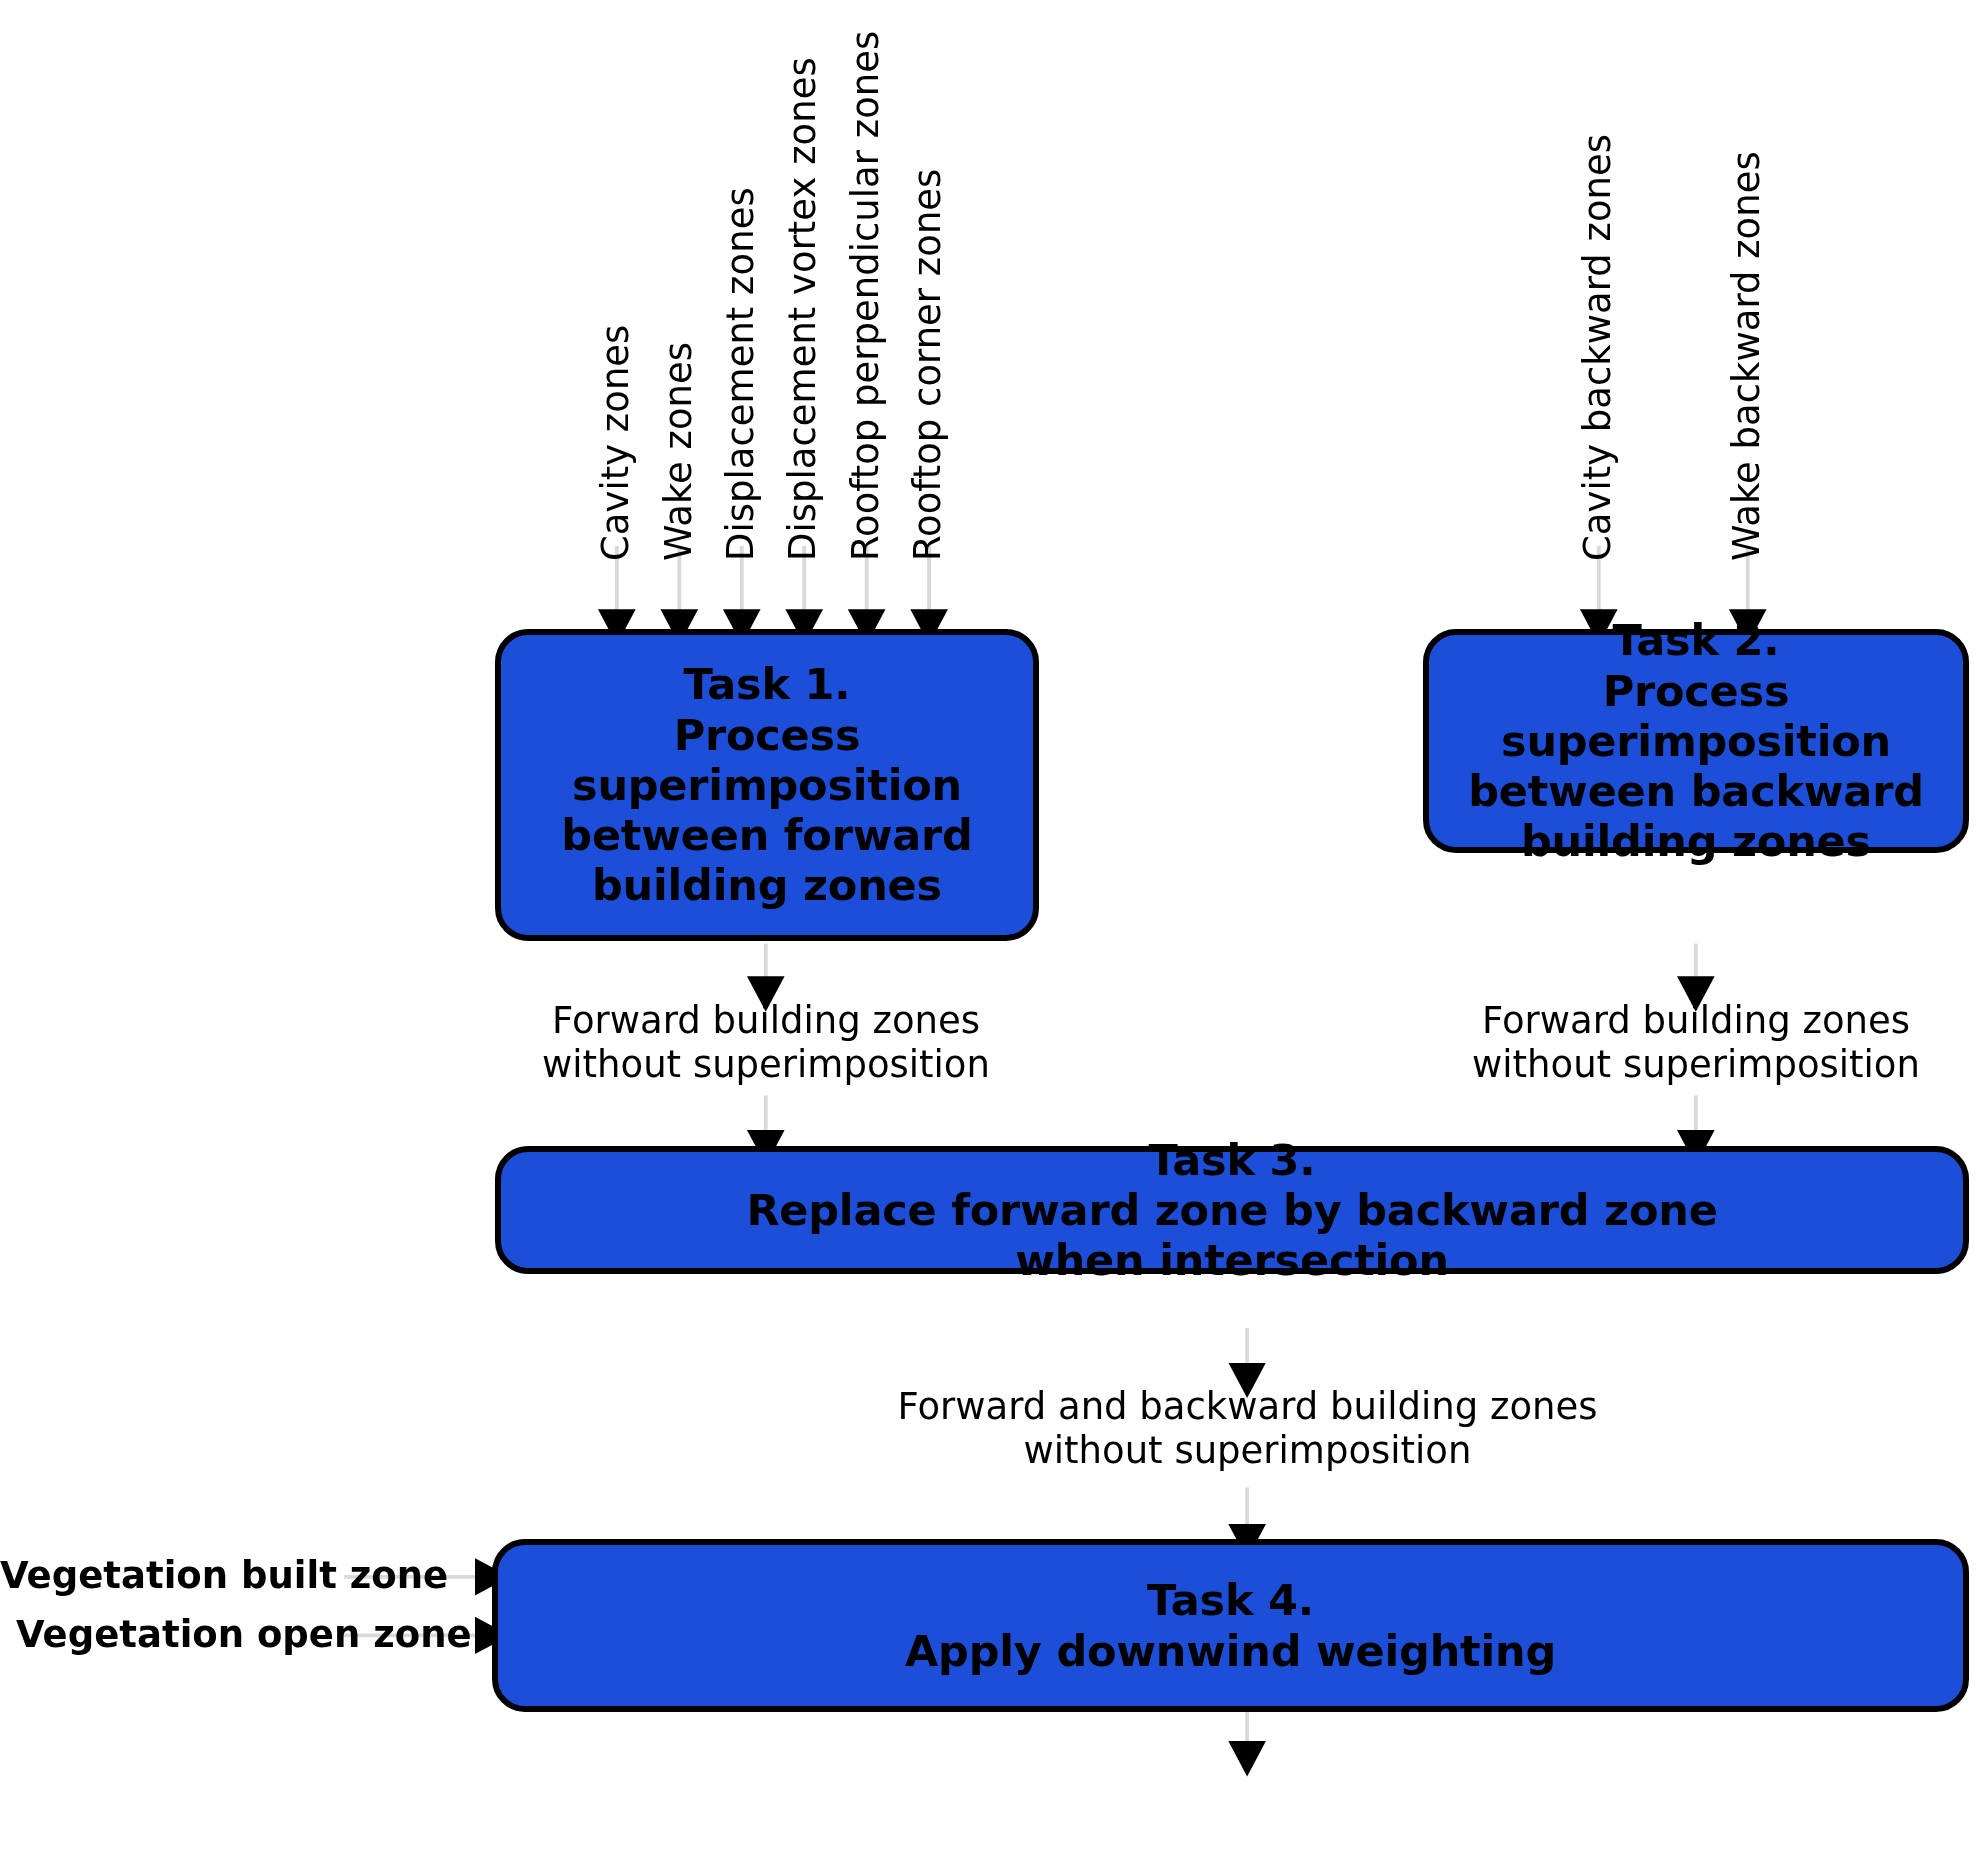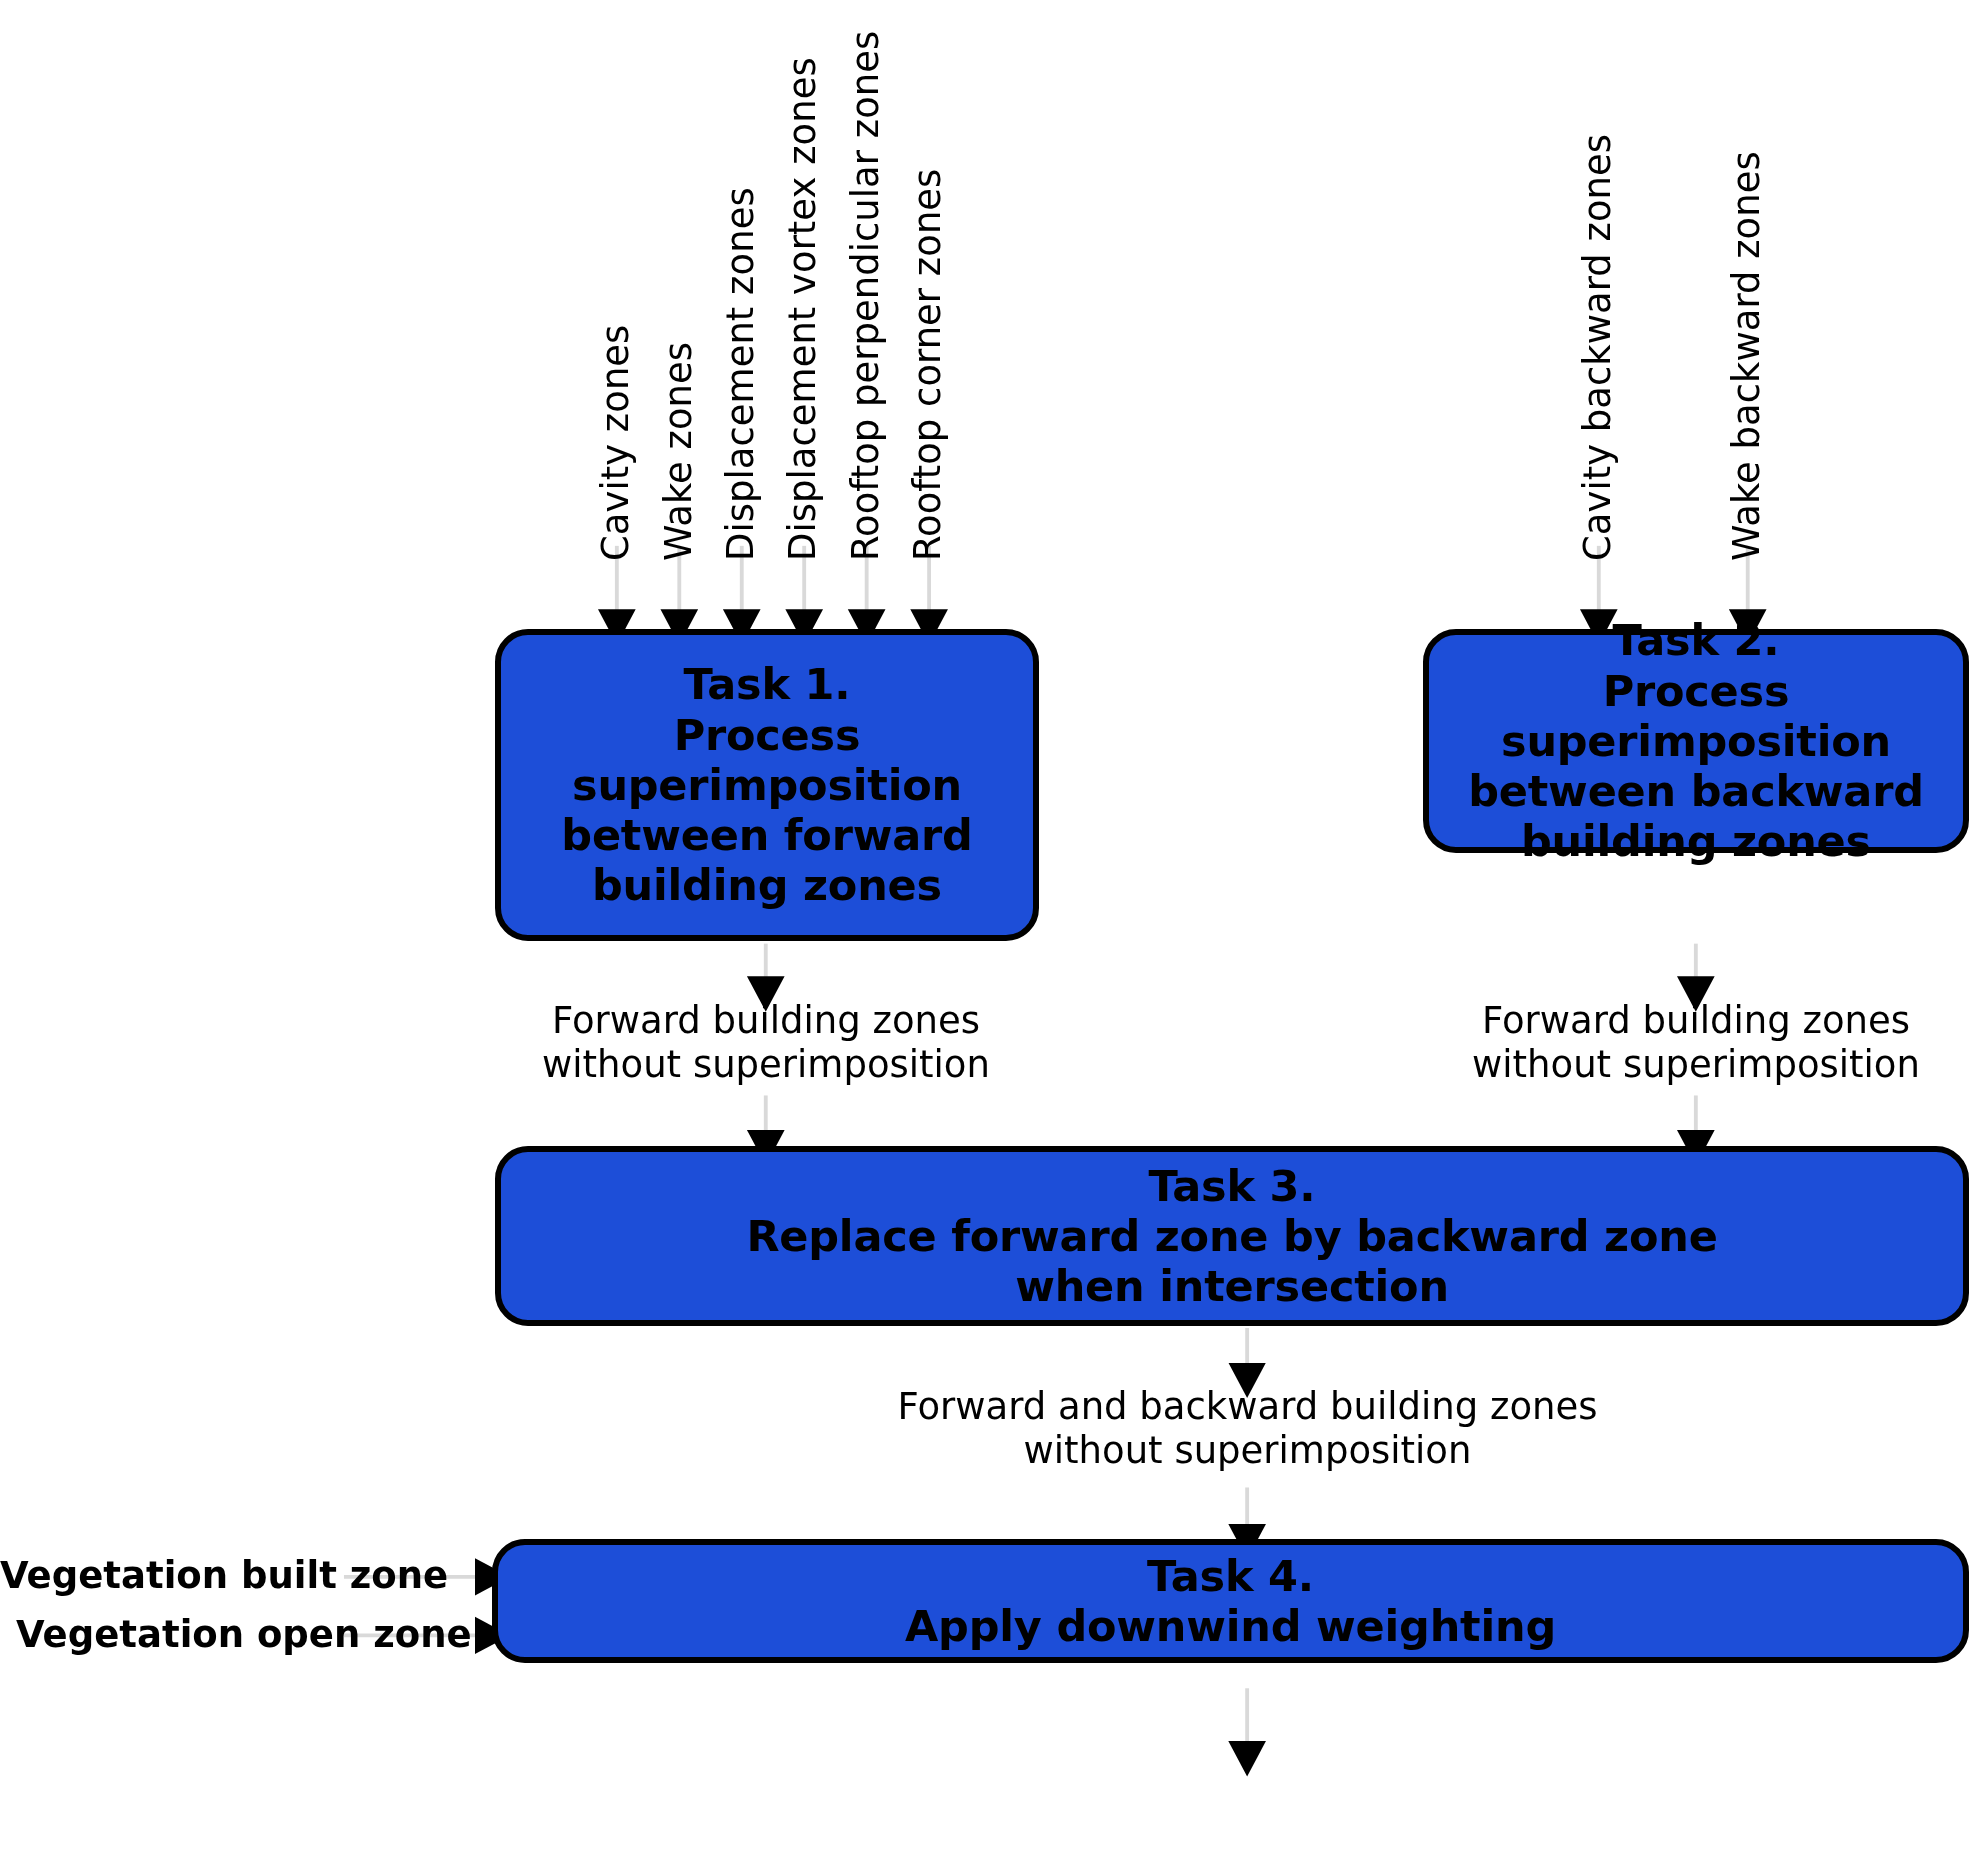--- a/index.html
+++ b/index.html
@@ -42,22 +42,22 @@
     line-height: 1.17;
     letter-spacing: -0.2px;
   }
   .task-box .inner {
     white-space: pre-line;
     padding: 0 13.4px;
   }
 
   #task1 { left: 495px;  top: 629px;  width: 544px;  height: 312px;  font-size: 43px; }
   #task2 { left: 1423px; top: 629px;  width: 546px;  height: 224px;  font-size: 43px; }
-  #task3 { left: 495px;  top: 1146px; width: 1474px; height: 180px;  font-size: 43px; }
-  #task4 { left: 492px;  top: 1539px; width: 1477px; height: 124px;  font-size: 43px; }
+  #task3 { left: 495px;  top: 1146px; width: 1474px; height: 128px;  font-size: 43px; }
+  #task4 { left: 492px;  top: 1539px; width: 1477px; height: 173px;  font-size: 43px; }
 
   
   .vlabel {
     position: absolute;
     transform-origin: left bottom;
     transform: rotate(-90deg);
     white-space: nowrap;
     font-size: 37px;
     color: #000000;
     line-height: 1;

